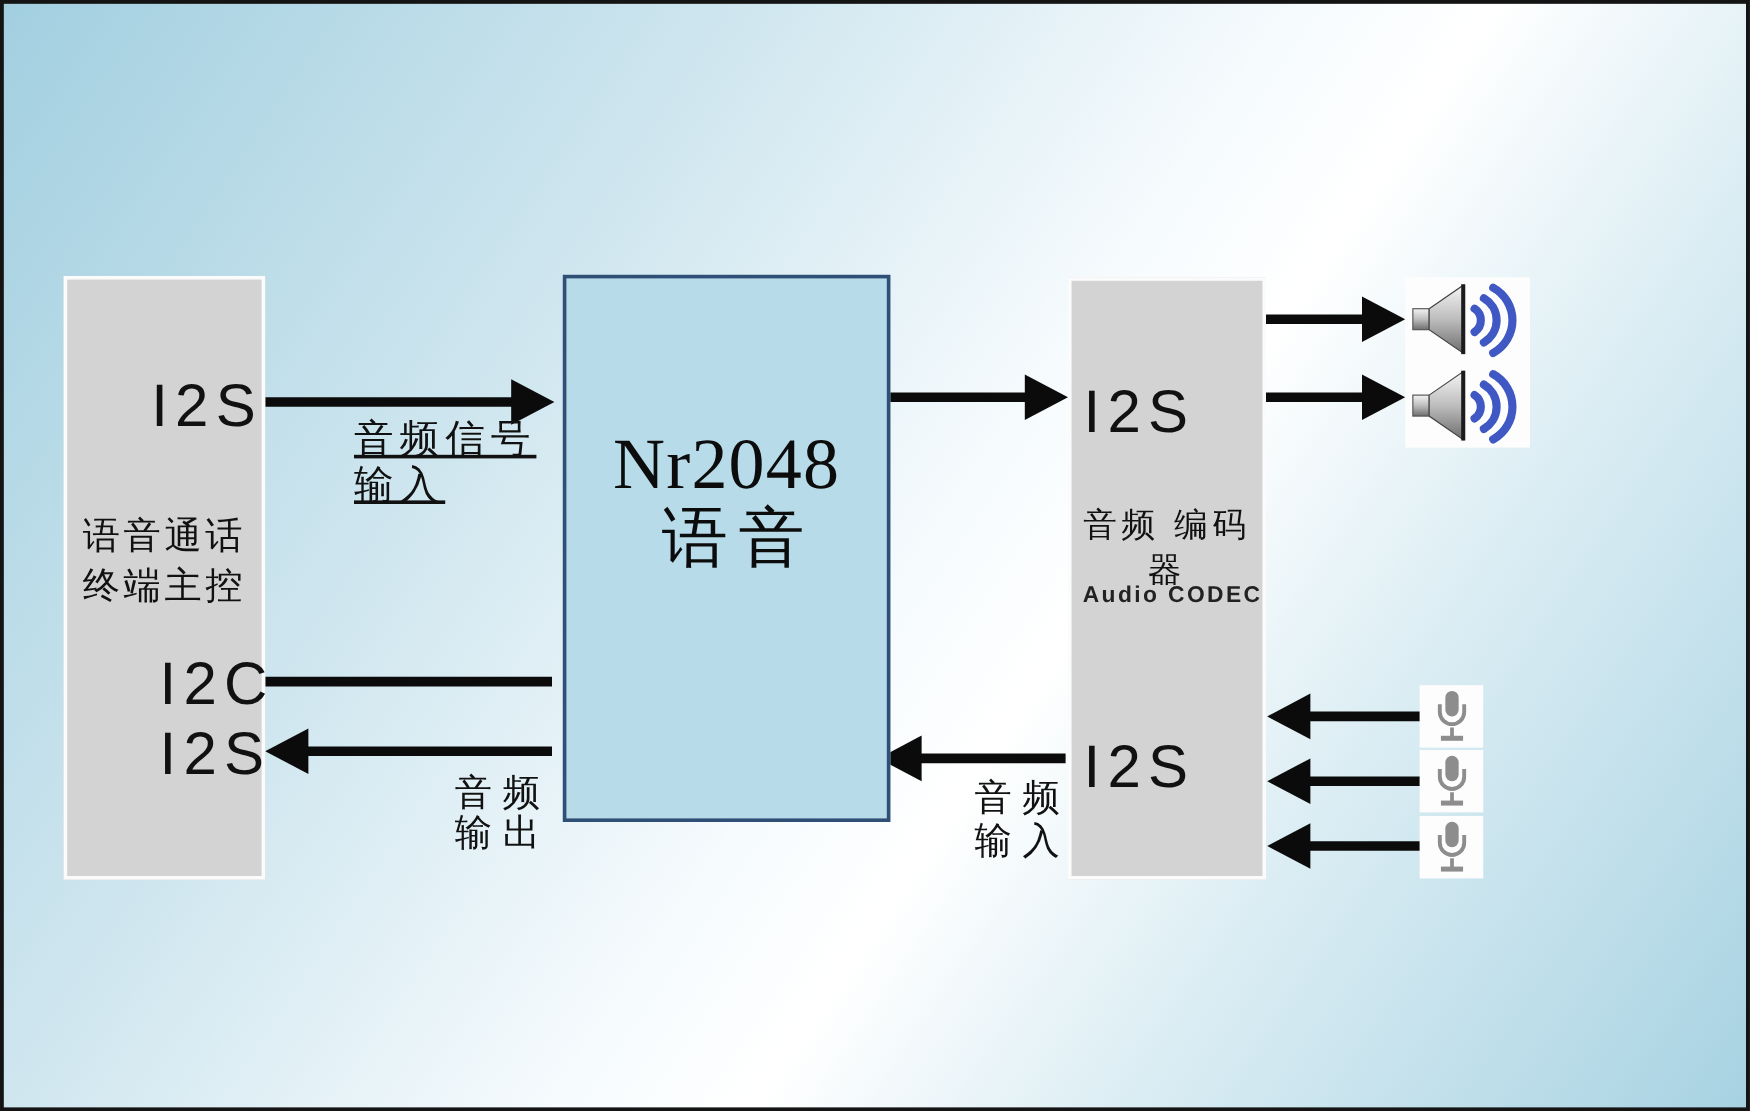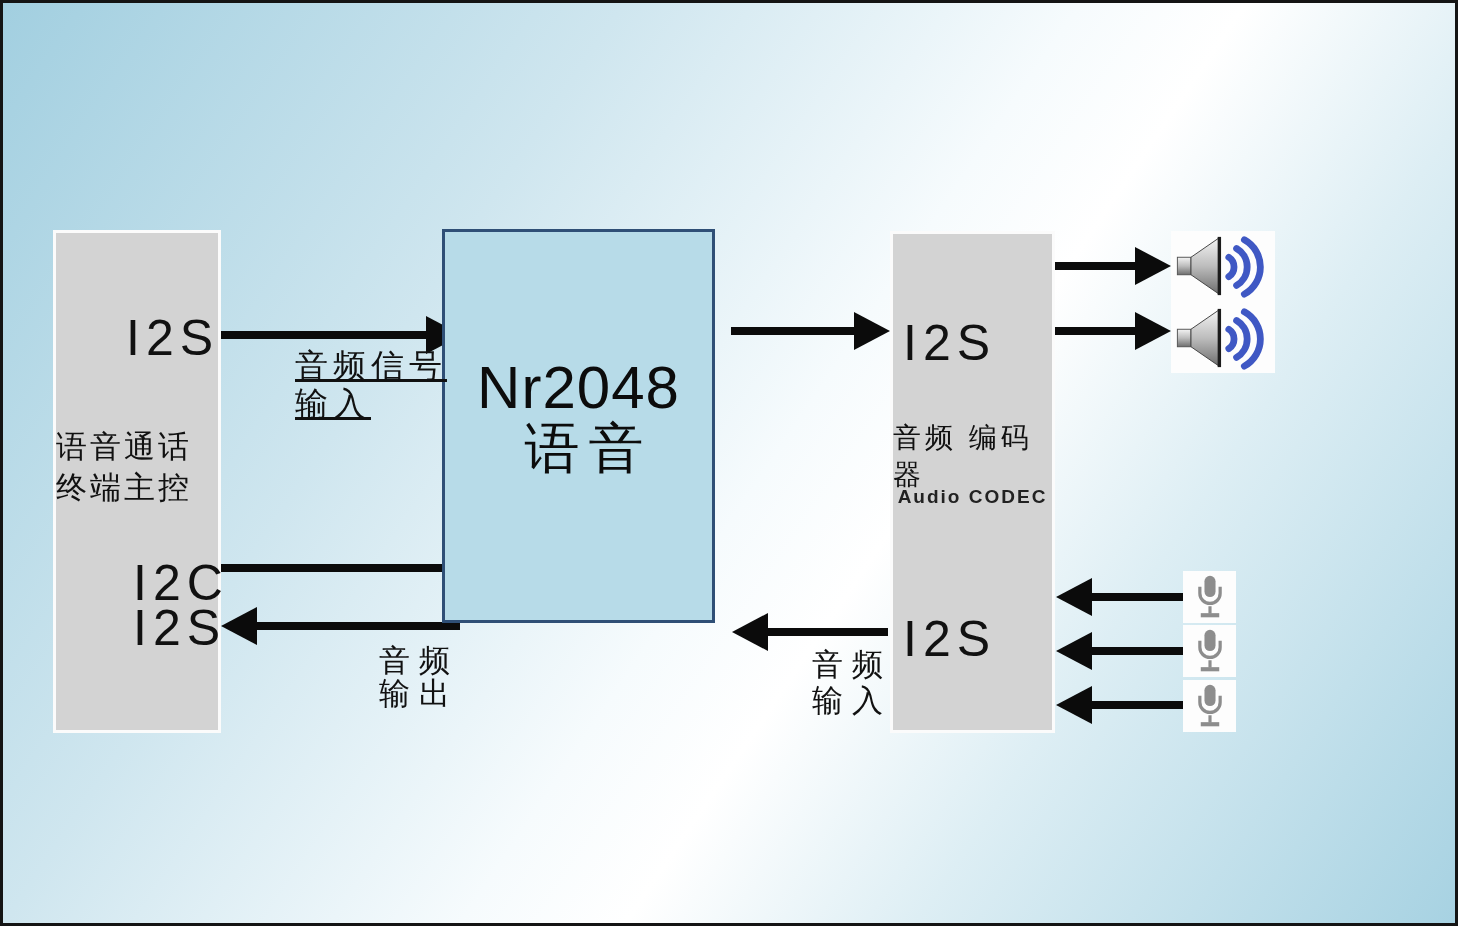--- a/index.html
+++ b/index.html
@@ -13,33 +13,33 @@
       #ddeef4 74%, #a7d2e2 100%);
     font-family:"Liberation Sans","DejaVu Sans",sans-serif;
     overflow:hidden;
   }
   .connectors{position:absolute;left:0;top:0;width:1458px;height:926px;}
   .box{position:absolute;box-sizing:border-box;}
   .gray-box{background:#d3d3d3;border:3px solid #fbfbfb;}
   .left-box{left:50px;top:227px;width:168px;height:503px;}
   .right-box{left:887px;top:228px;width:165px;height:502px;}
   .center-box{
-    left:439px;top:226px;width:273px;height:394px;
-    background:#b7dbe8;border:3px solid #2f4f76;
+    left:466px;top:226px;width:273px;height:456px;
+    background:#b7dbe8;border:3px solid #2f4f76;font-family:Liberation Serif, serif;
   }
   .port{
     position:absolute;
     font-size:50px;letter-spacing:6px;color:#111;
     line-height:52px;white-space:nowrap;
   }
-  .box-title{position:absolute;left:0;right:0;color:#111;}
+  .box-title{position:absolute;left:0;right:0;text-align:center;color:#111;}
   .left-title{top:193px;font-size:31px;letter-spacing:3px;line-height:41px;}
   .right-title{top:185px;font-size:28px;letter-spacing:4px;line-height:37px;}
   .codec-subtitle{
-    position:absolute;left:0;right:0;top:252px;text-align:center;
+    position:absolute;left:0;right:0;top:252px;text-align:right;
     font-size:19px;font-weight:bold;letter-spacing:2px;color:#222;
   }
   .center-text{
     position:absolute;left:0;right:0;top:125px;text-align:center;color:#0c0c0c;
   }
   .center-text .l1{display:block;font-size:60px;line-height:61px;letter-spacing:1px;}
   .center-text .l2,.center-text .l3{display:block;font-size:55px;line-height:61px;letter-spacing:9px;padding-left:20px;}
   .flow-label{
     position:absolute;color:#111;white-space:nowrap;
   }
@@ -106,21 +106,21 @@
       </g>
     </g>
   </svg>
 
   <div class="box gray-box left-box">
     <span class="port" style="left:70px;top:79px;">I2S</span>
     <div class="box-title left-title">
       <span>语音通话</span>
       <span>终端主控</span>
     </div>
-    <span class="port" style="left:77px;top:324px;">I2C</span>
+    <span class="port" style="left:77px;top:311px;">I2C</span>
     <span class="port" style="left:77px;top:369px;">I2S</span>
   </div>
 
   <div class="box center-box">
     <div class="center-text">
       <span class="l1">Nr2048</span>
       <span class="l2">语音</span>
     </div>
   </div>
 

